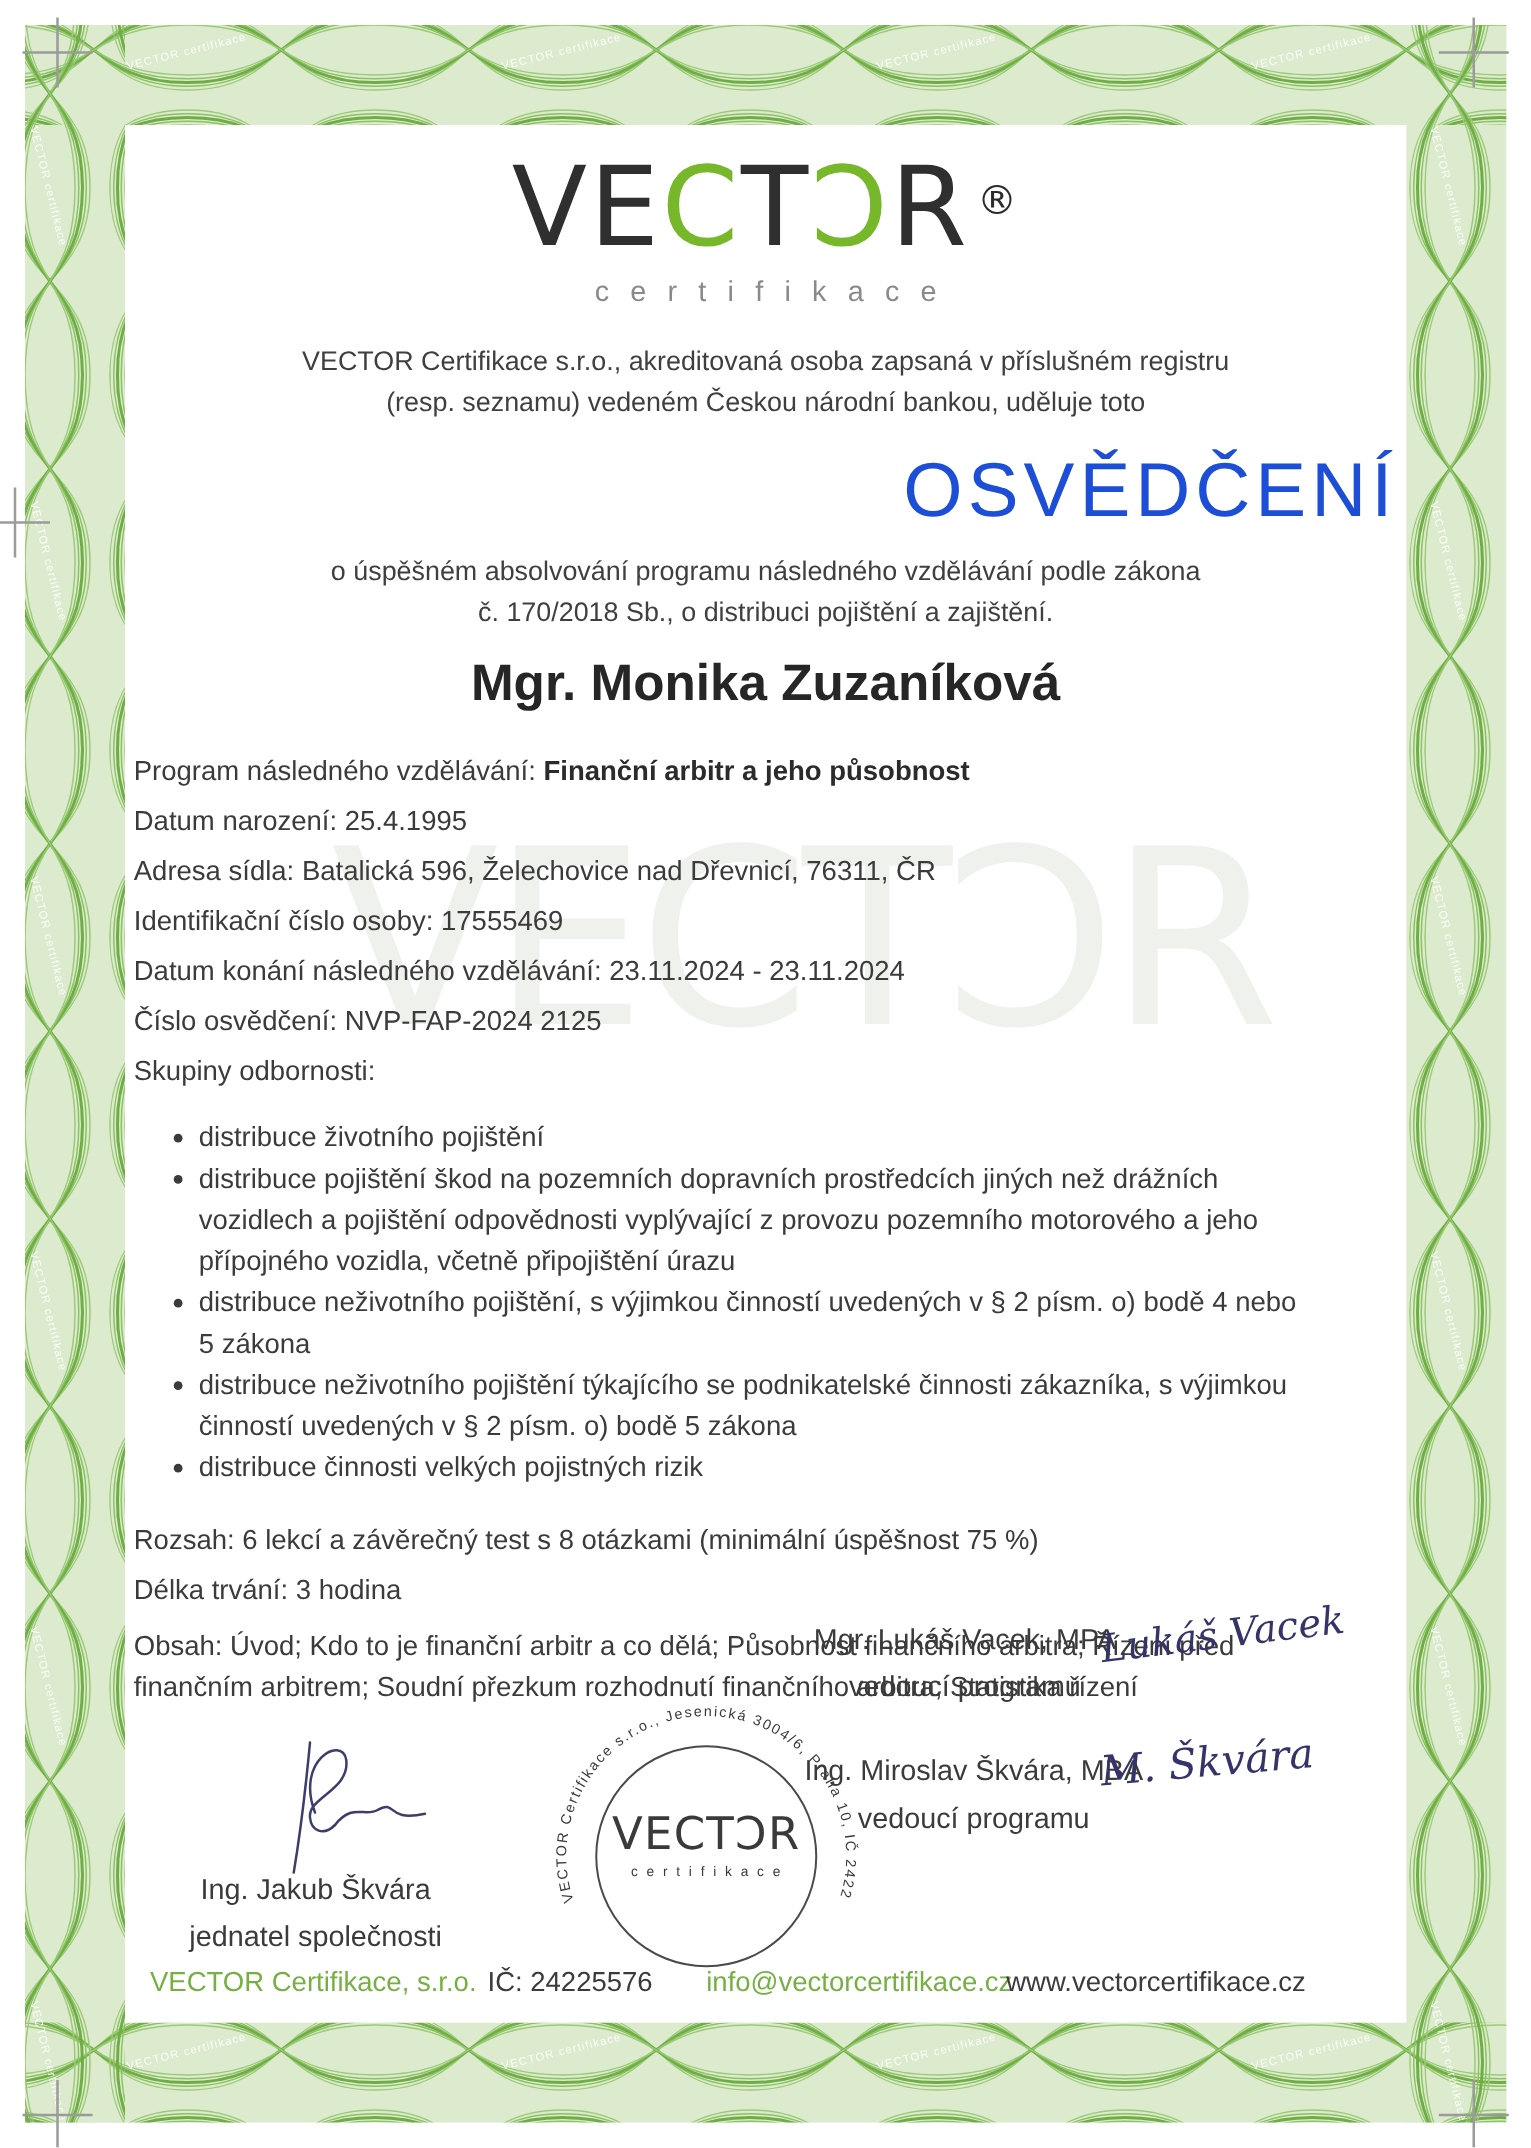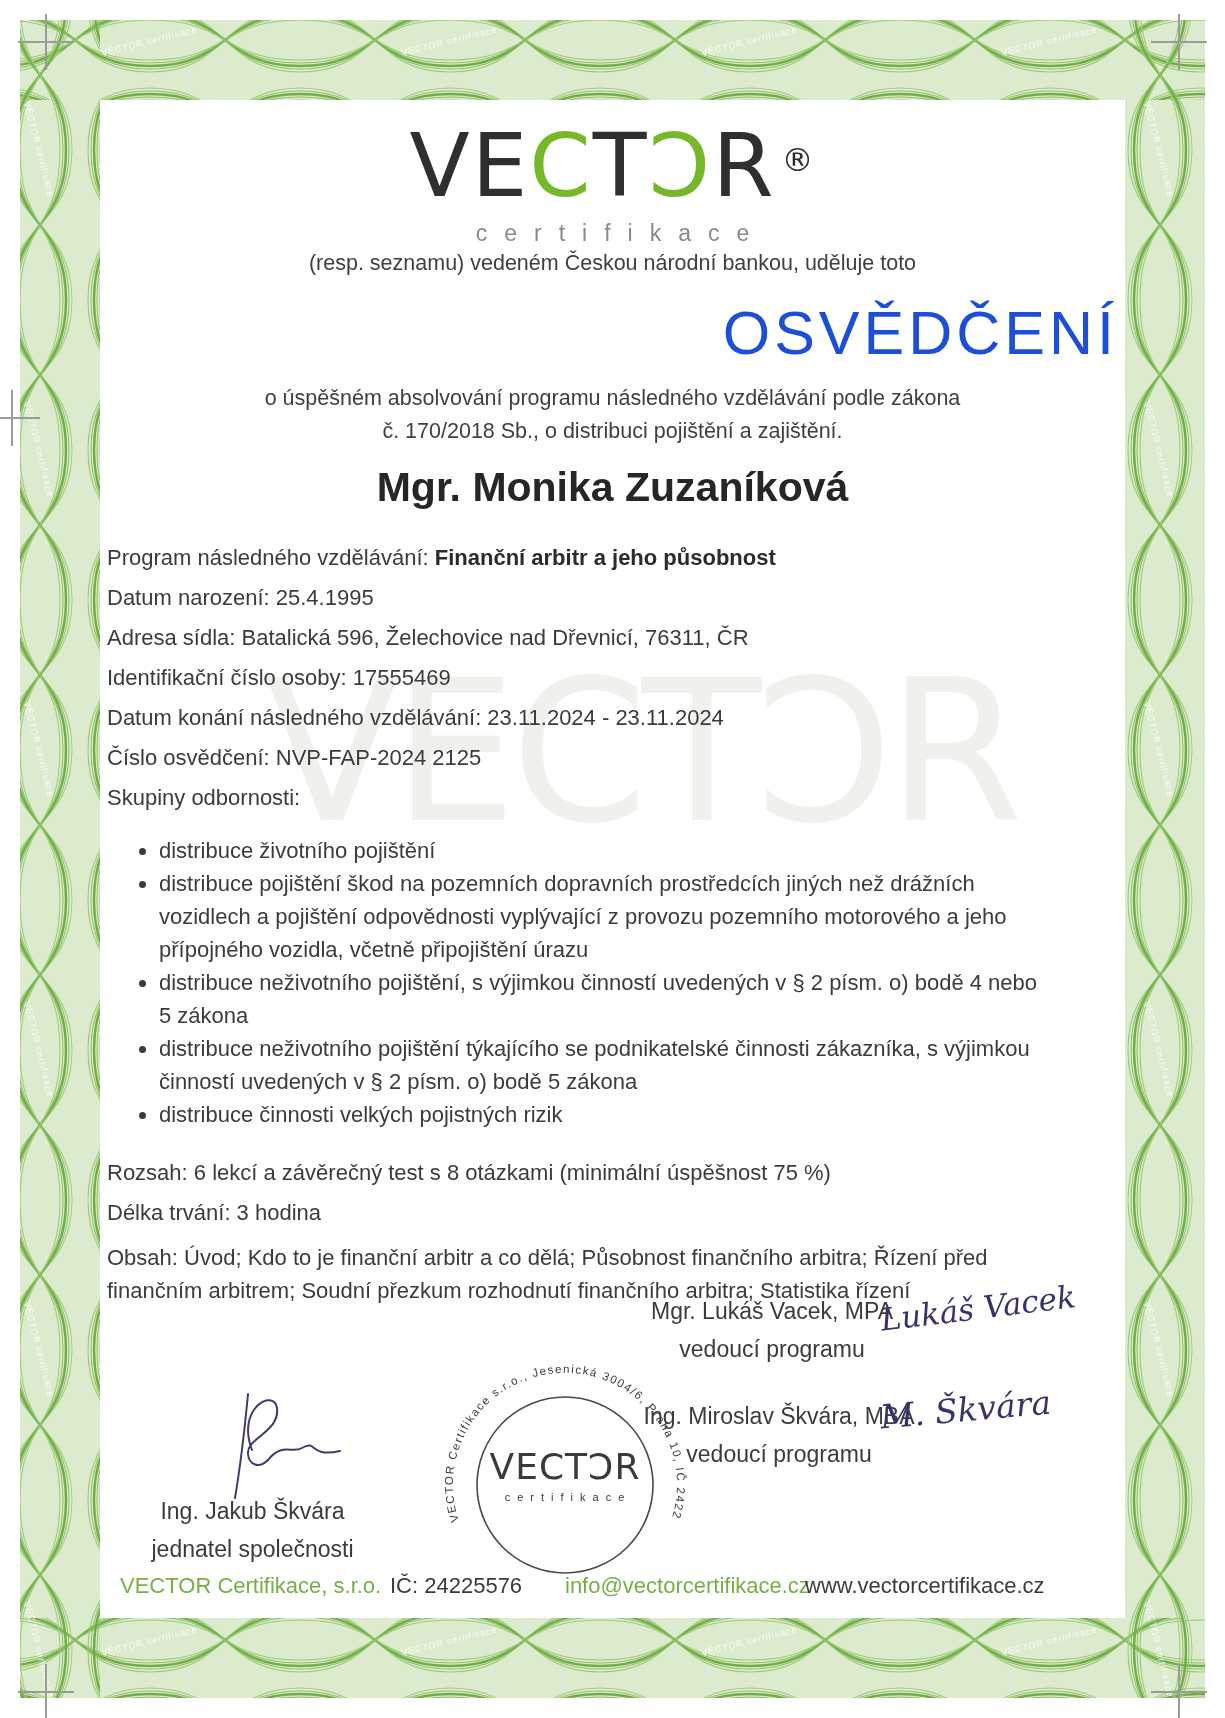--- a/index.html
+++ b/index.html
@@ -115,20 +115,21 @@
 
   <div class="content">
 
     <div class="watermark">VECTƆR</div>
 
     <div class="logo-row">
       <span>V</span><span>E</span><span class="accent">C</span><span>T</span><span class="accent">Ɔ</span><span>R</span><span class="logo-reg">®</span>
     </div>
     <div class="logo-sub">certifikace</div>
 
+    <p class="intro">VECTOR Certifikace s.r.o., akreditovaná osoba zapsaná v příslušném registru</p>
     <p class="intro second">(resp. seznamu) vedeném Českou národní bankou, uděluje toto</p>
 
     <h1 class="cert-title">OSVĚDČENÍ</h1>
 
     <p class="law">o úspěšném absolvování programu následného vzdělávání podle zákona</p>
     <p class="law second">č. 170/2018 Sb., o distribuci pojištění a zajištění.</p>
 
     <h2 class="recipient">Mgr. Monika Zuzaníková</h2>
 
     <div class="details">

